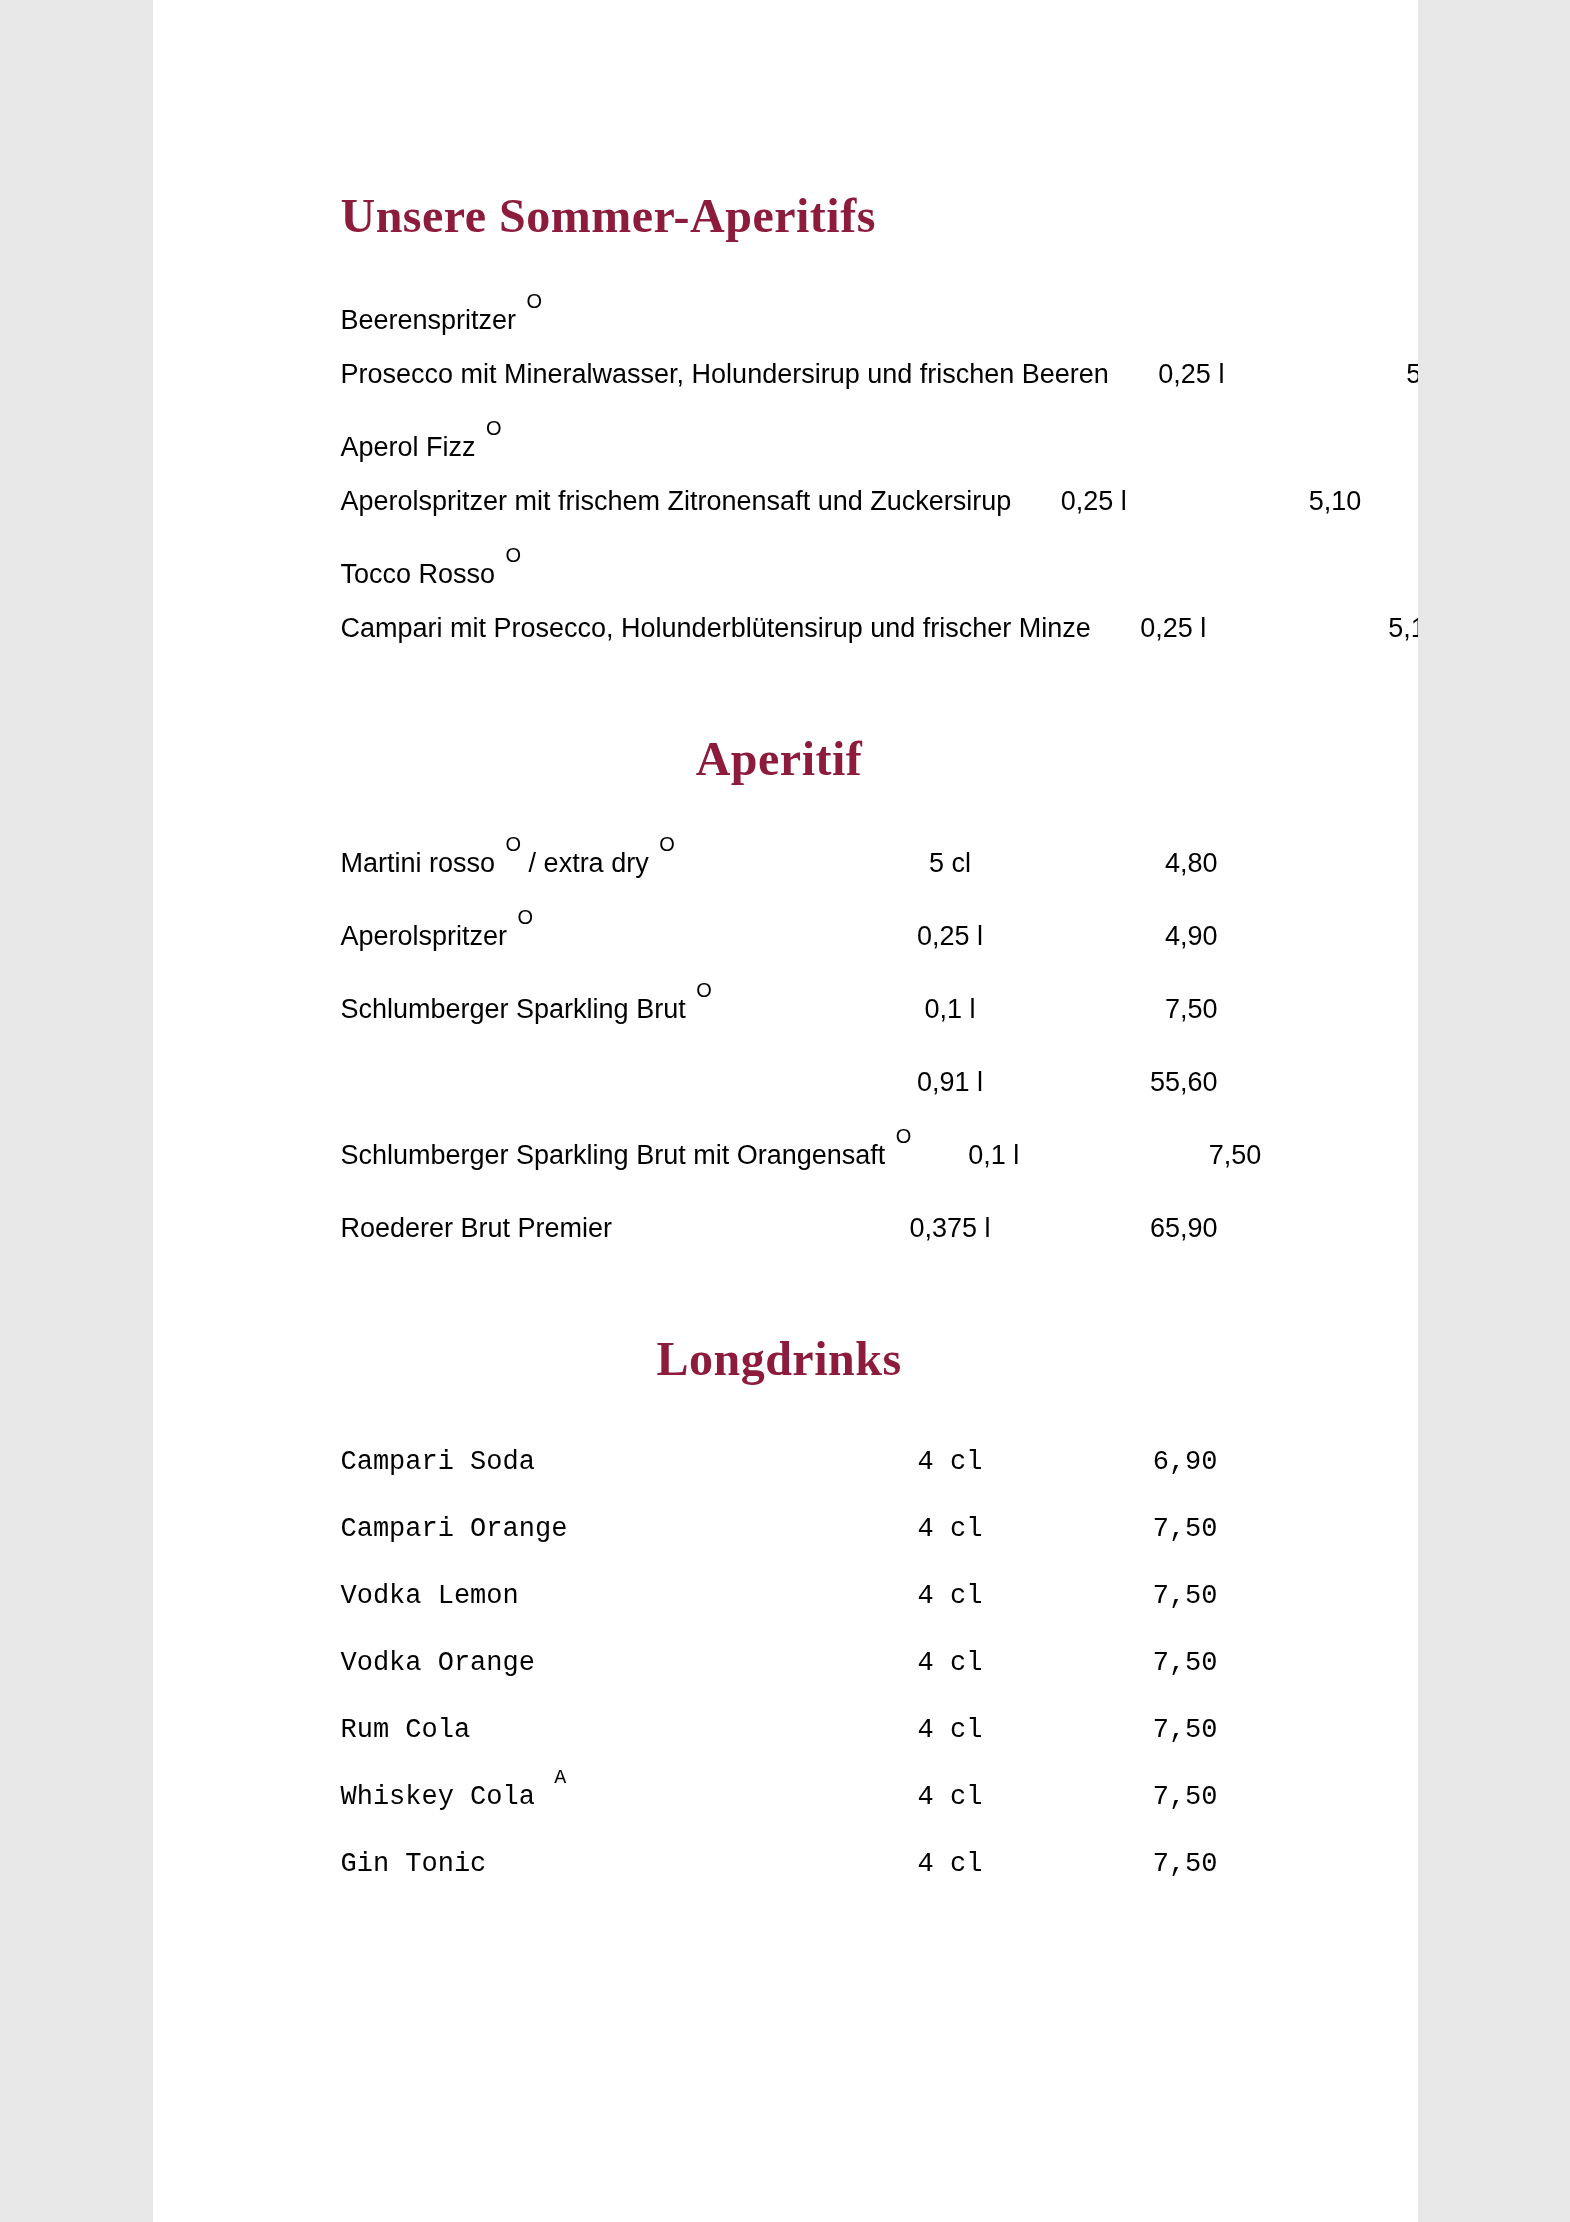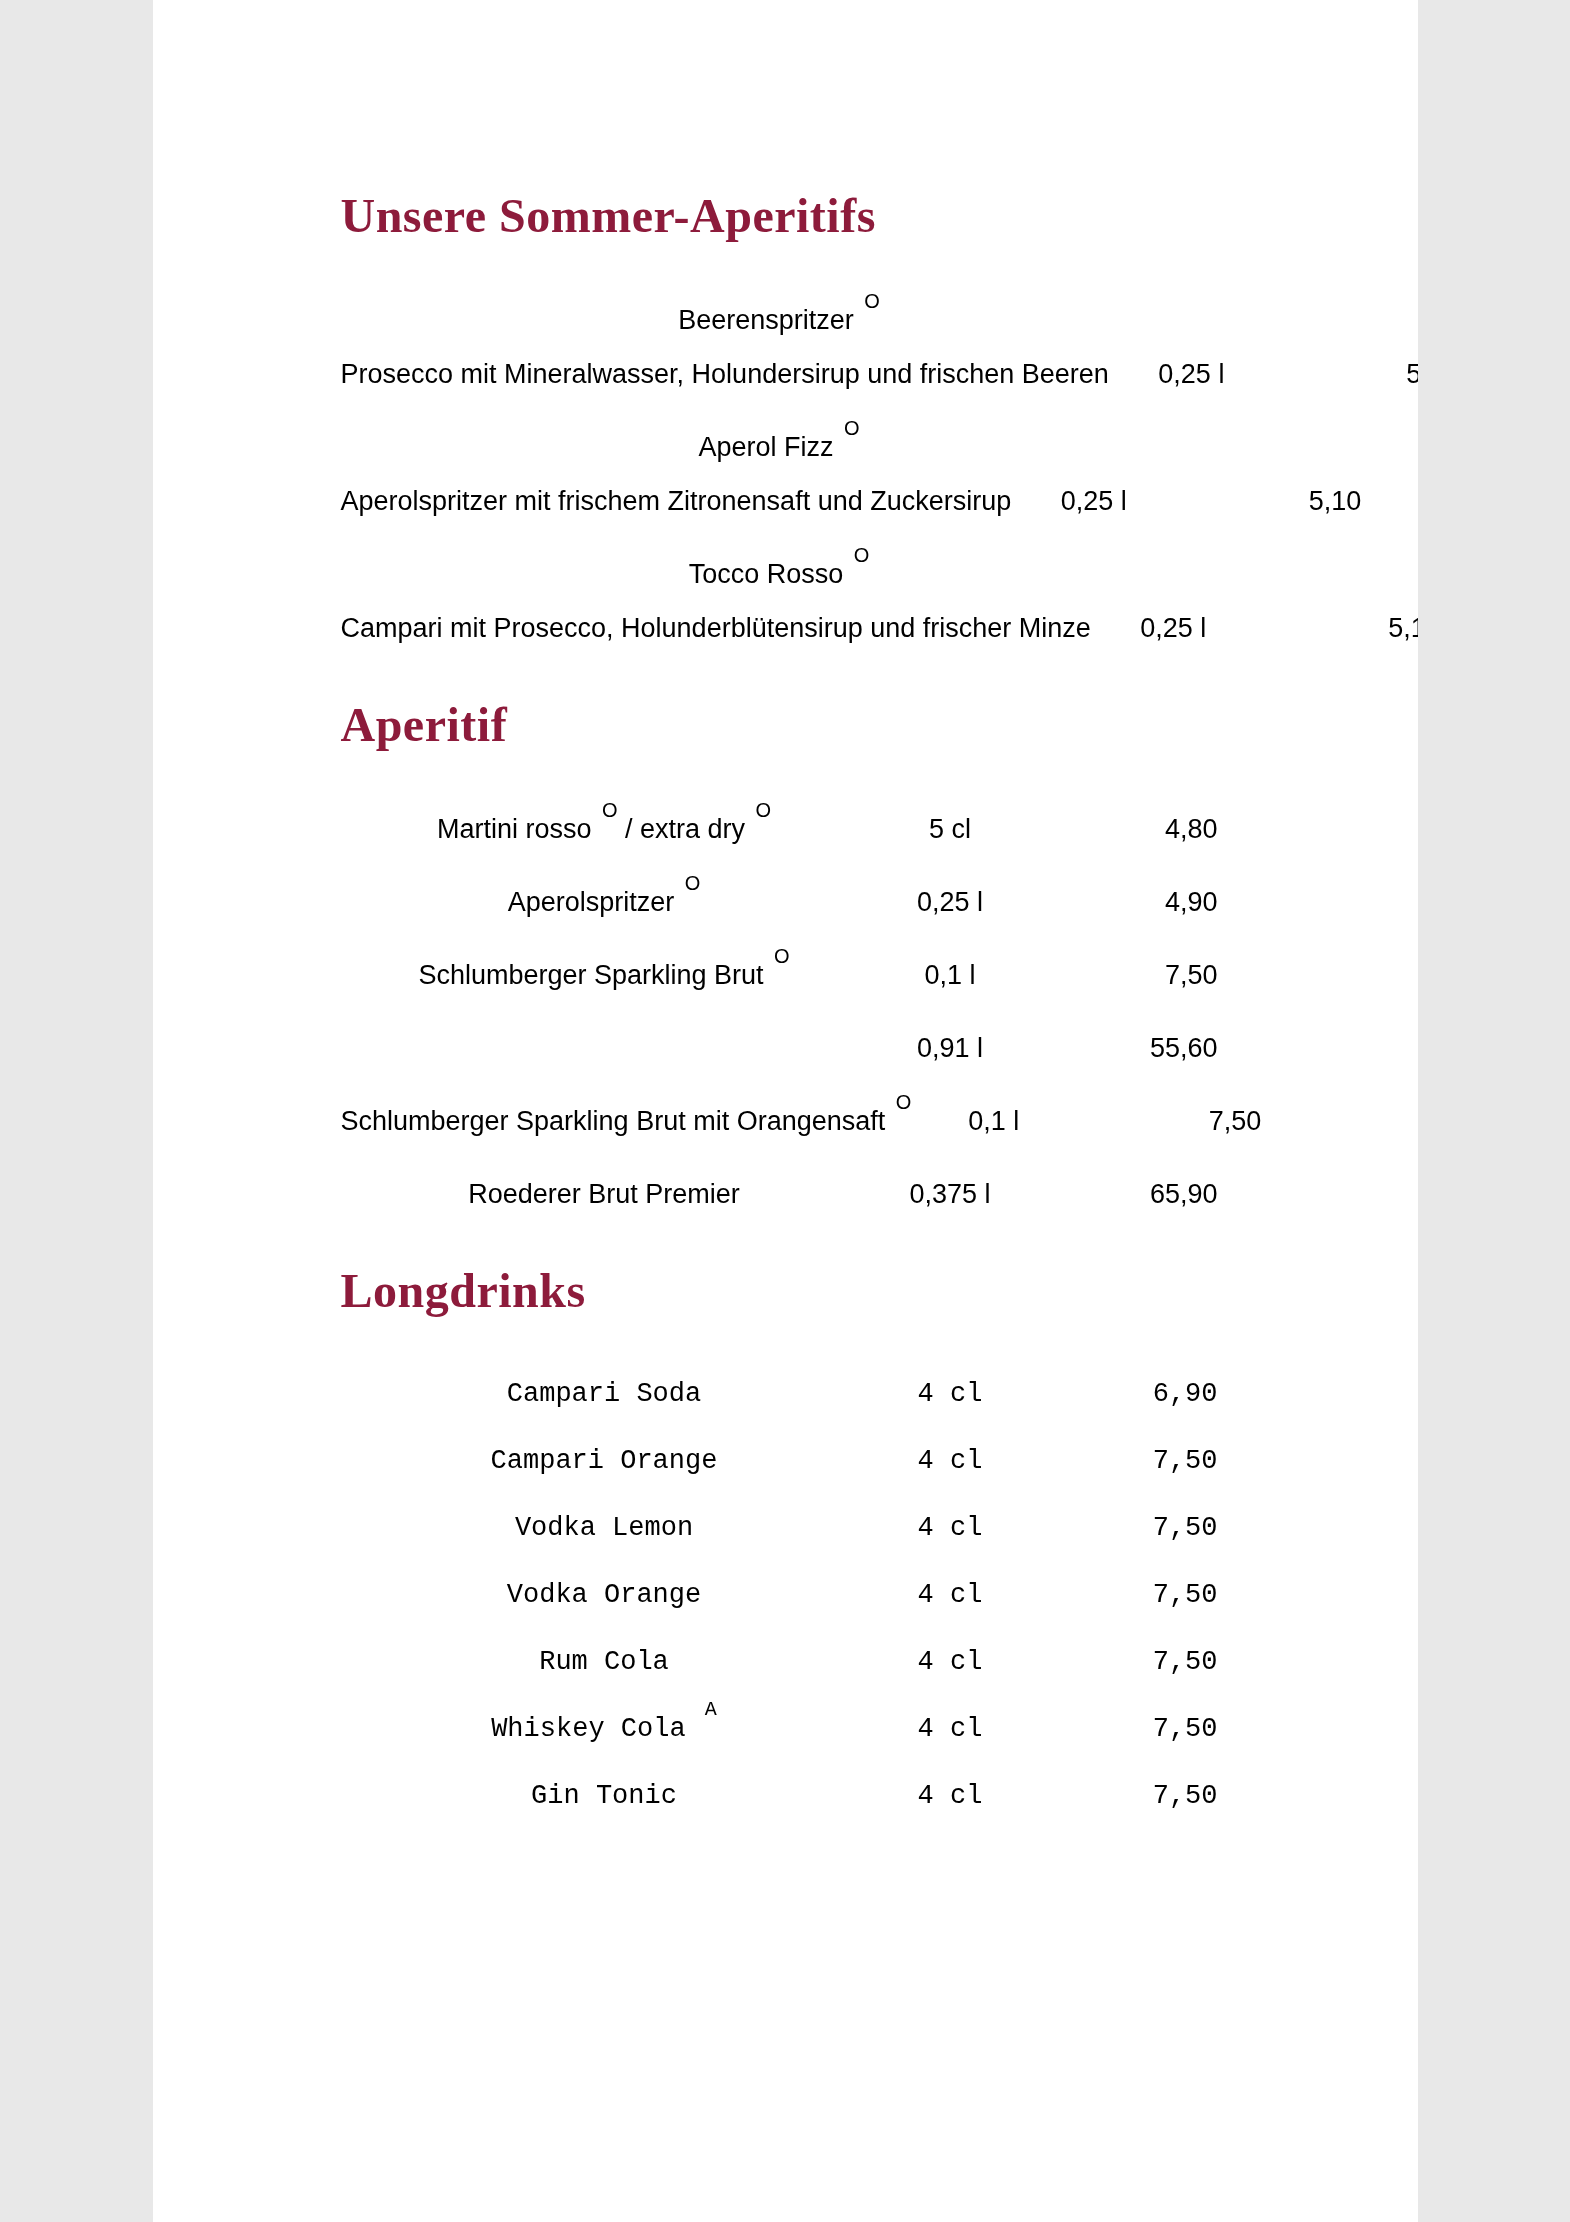--- a/index.html
+++ b/index.html
@@ -22,40 +22,40 @@
   .section-title {
     font-family: "Liberation Serif", "DejaVu Serif", serif;
     font-weight: bold;
     font-size: 48px;
     line-height: 1.1;
     color: #8d1b3b;
     margin: 0 0 62px 0;
     letter-spacing: 0.5px;
   }
   .menu-section + .menu-section .section-title {
-    margin-top: 56px;
+    margin-top: 90px;
+    text-align: center;
   }
   .row {
     display: flex;
     align-items: baseline;
     font-size: 27px;
     line-height: 30px;
     margin-bottom: 43px;
   }
   .row.name-row {
     margin-bottom: 24px;
   }
   .longdrinks .row {
     margin-bottom: 37px;
     font-family: Liberation Mono, monospace;
   }
   .name {
     flex: 1 1 auto;
     white-space: nowrap;
-    text-align: center;
   }
   .qty {
     flex: 0 0 165px;
     text-align: center;
     white-space: nowrap;
   }
   .price {
     flex: 0 0 185px;
     text-align: right;
     white-space: nowrap;

